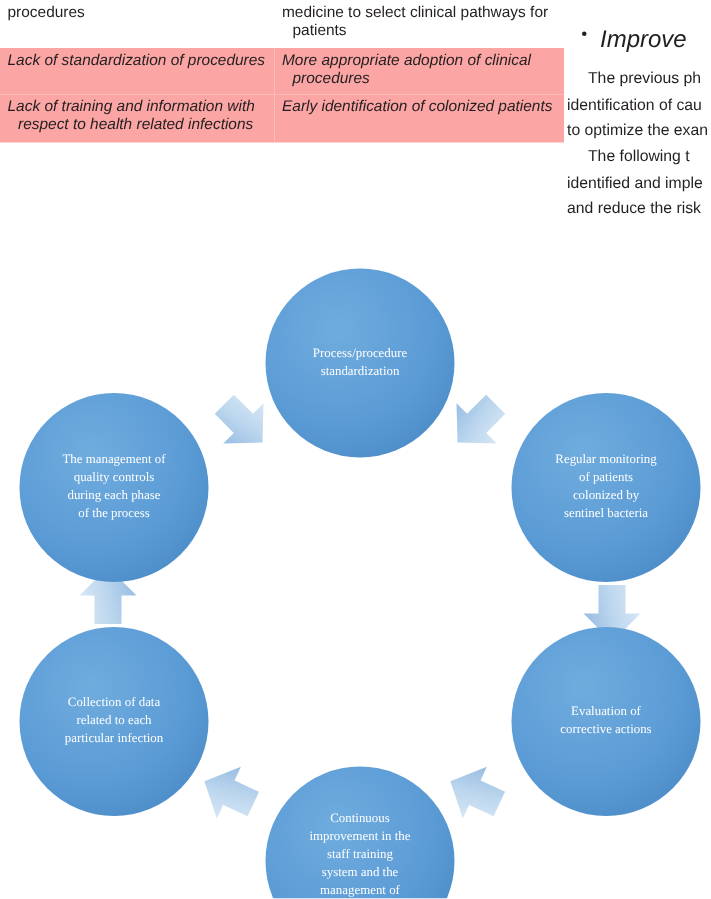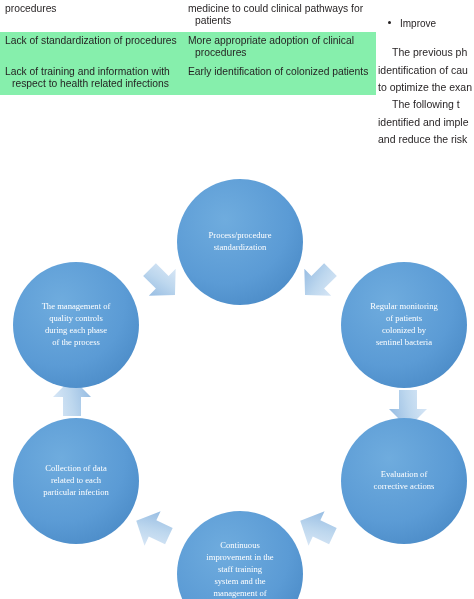--- a/index.html
+++ b/index.html
@@ -25,30 +25,30 @@
     padding:3px 6px 4px 4px;
     font-size:10.3px;
     line-height:12.3px;
     color:#231f20;
     font-family:"Liberation Sans", sans-serif;
     text-indent:-7px;
     padding-left:12px;
   }
   .tbl td.c1{width:165px;}
   .tbl td.c2{width:175px;}
-  .row-shade{background:#86efac;}
+  .row-shade{background:#fca5a5;font-style:italic;}
   .row-plain{background:#ffffff;}
 
   .right-col{
     position:absolute;left:378px;top:0;width:96px;height:172px;
     overflow:hidden;
   }
   .bullet-line{
     position:absolute;left:22px;top:18px;
-    font-size:10px;color:#231f20;white-space:nowrap;
+    font-size:16px;color:#231f20;white-space:nowrap;font-style:italic;
   }
   .bullet-dot{
     position:absolute;left:10px;top:21px;
     width:3px;height:3px;border-radius:50%;background:#231f20;
   }
   .para{
     position:absolute;left:0;width:110px;
     font-size:10.5px;line-height:17.5px;color:#231f20;
     white-space:nowrap;
   }
@@ -72,21 +72,21 @@
 <body>
 
 <div class="page">
 
   <div class="top-area">
 
     <table class="tbl">
       <tbody>
         <tr class="row-plain">
           <td class="c1">procedures</td>
-          <td class="c2">medicine to could clinical pathways for patients</td>
+          <td class="c2">medicine to select clinical pathways for patients</td>
         </tr>
         <tr class="row-shade">
           <td class="c1">Lack of standardization of procedures</td>
           <td class="c2">More appropriate adoption of clinical procedures</td>
         </tr>
         <tr class="row-shade">
           <td class="c1">Lack of training and information with respect to health related infections</td>
           <td class="c2">Early identification of colonized patients</td>
         </tr>
       </tbody>

